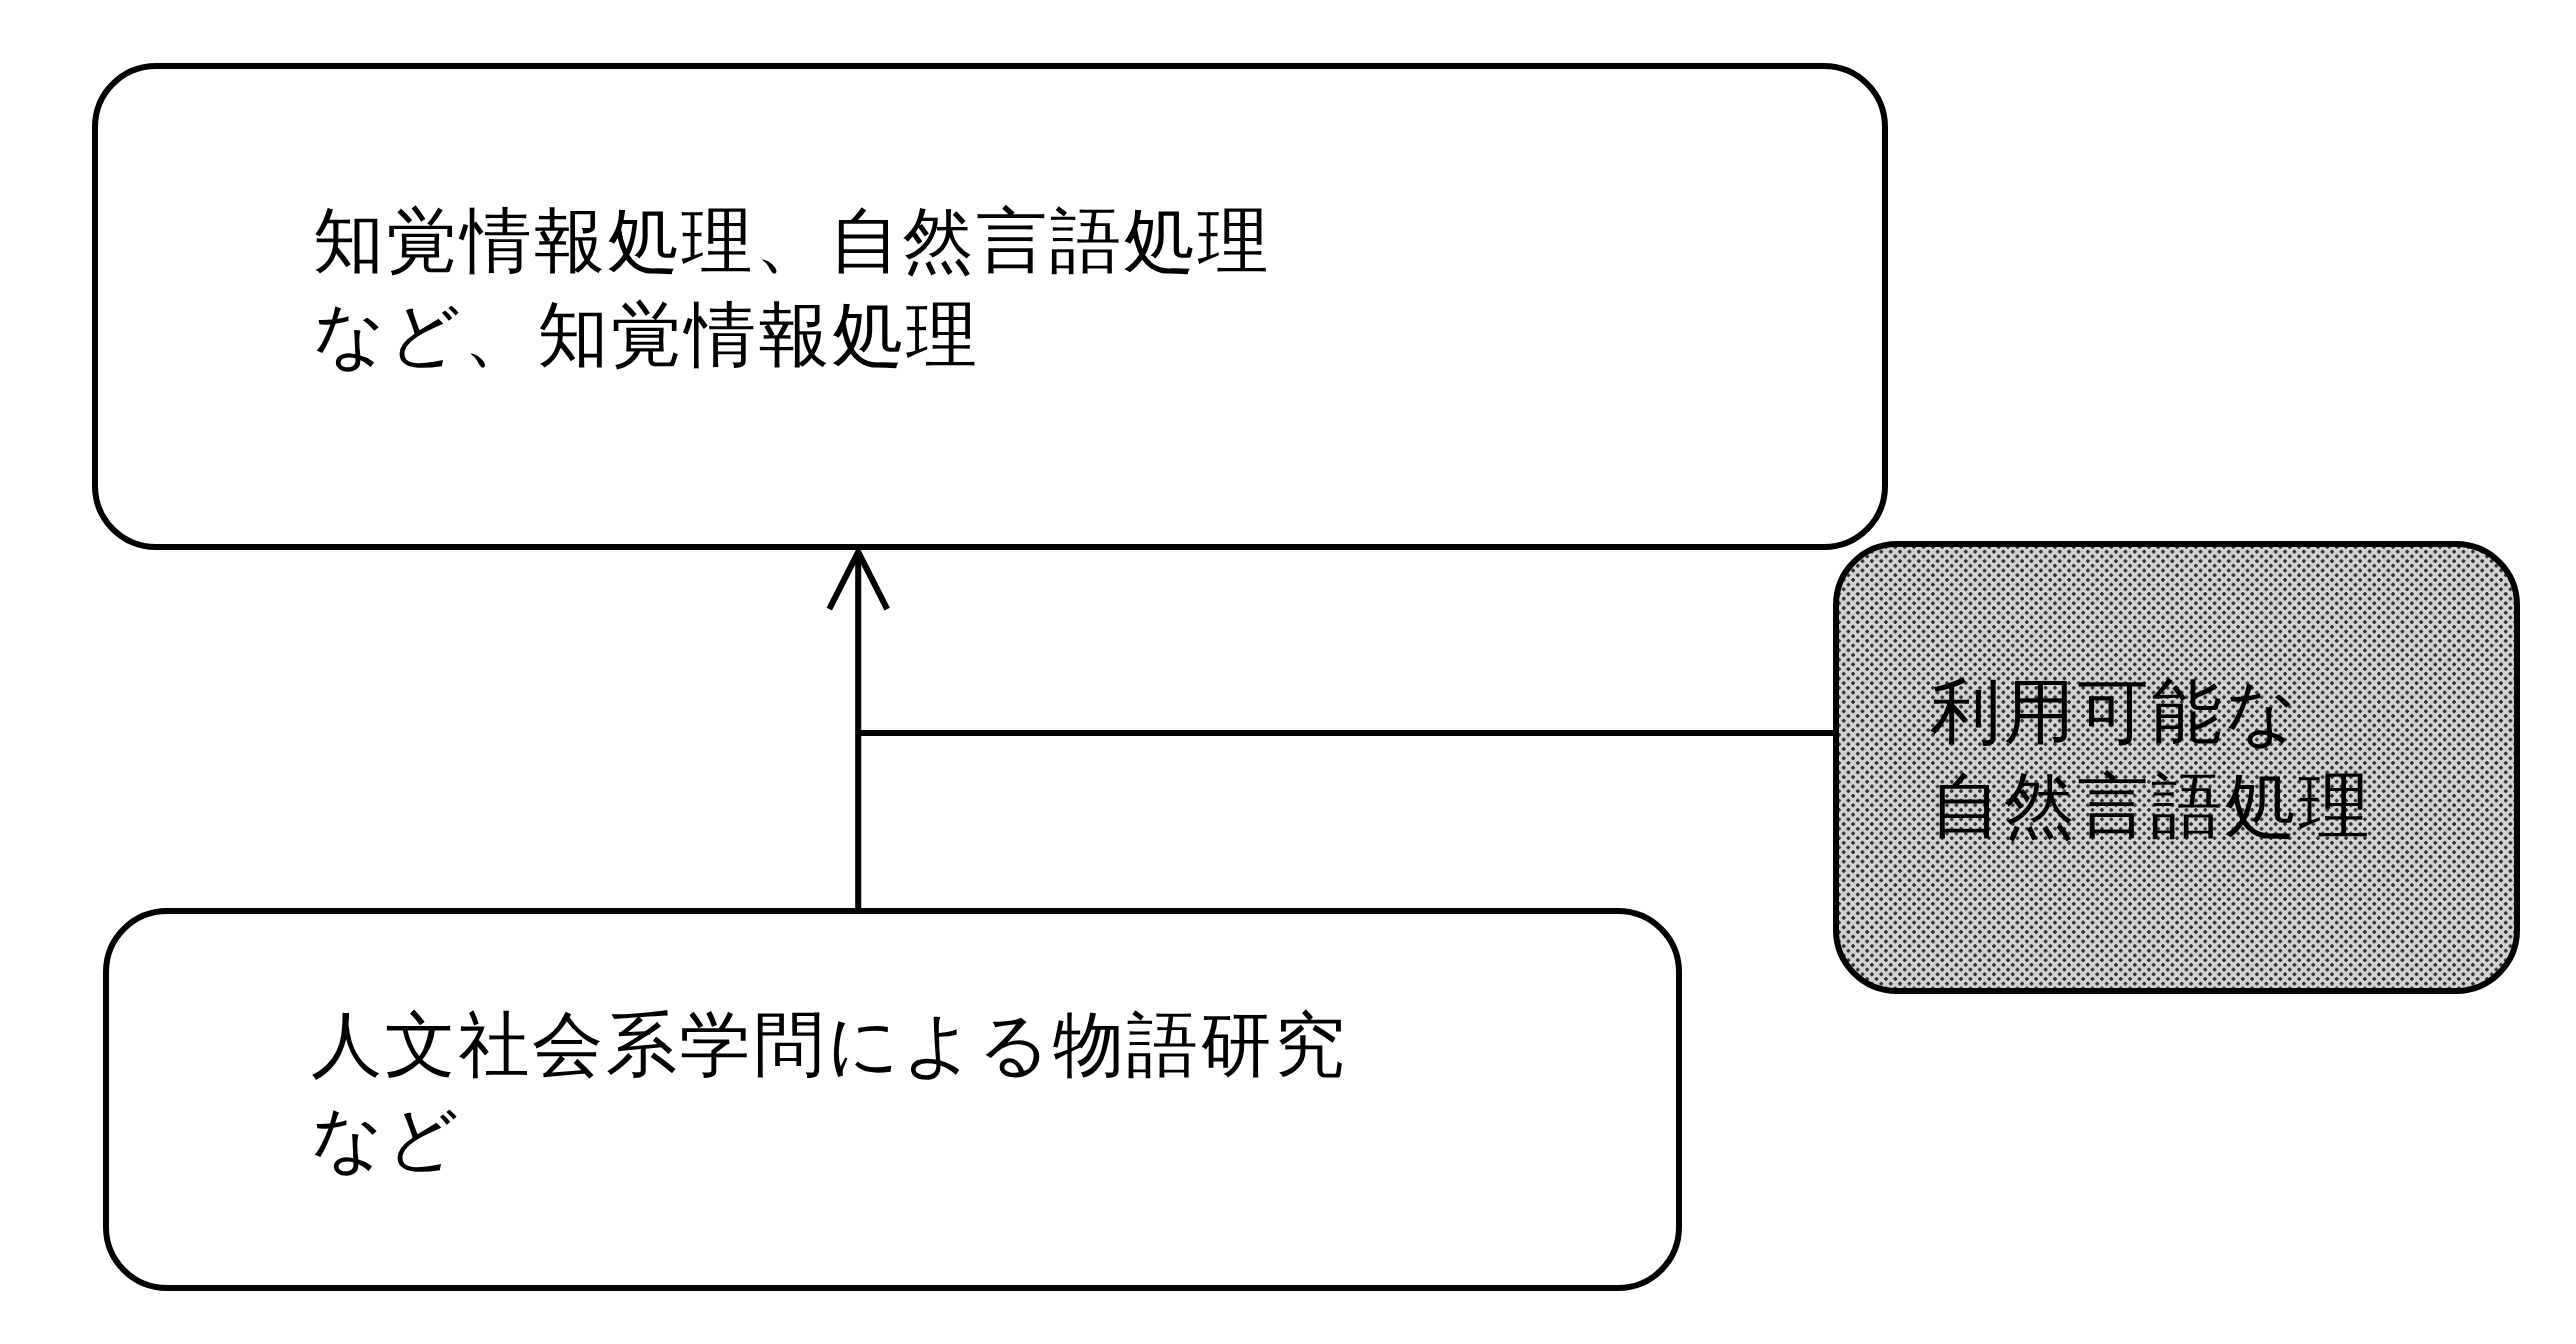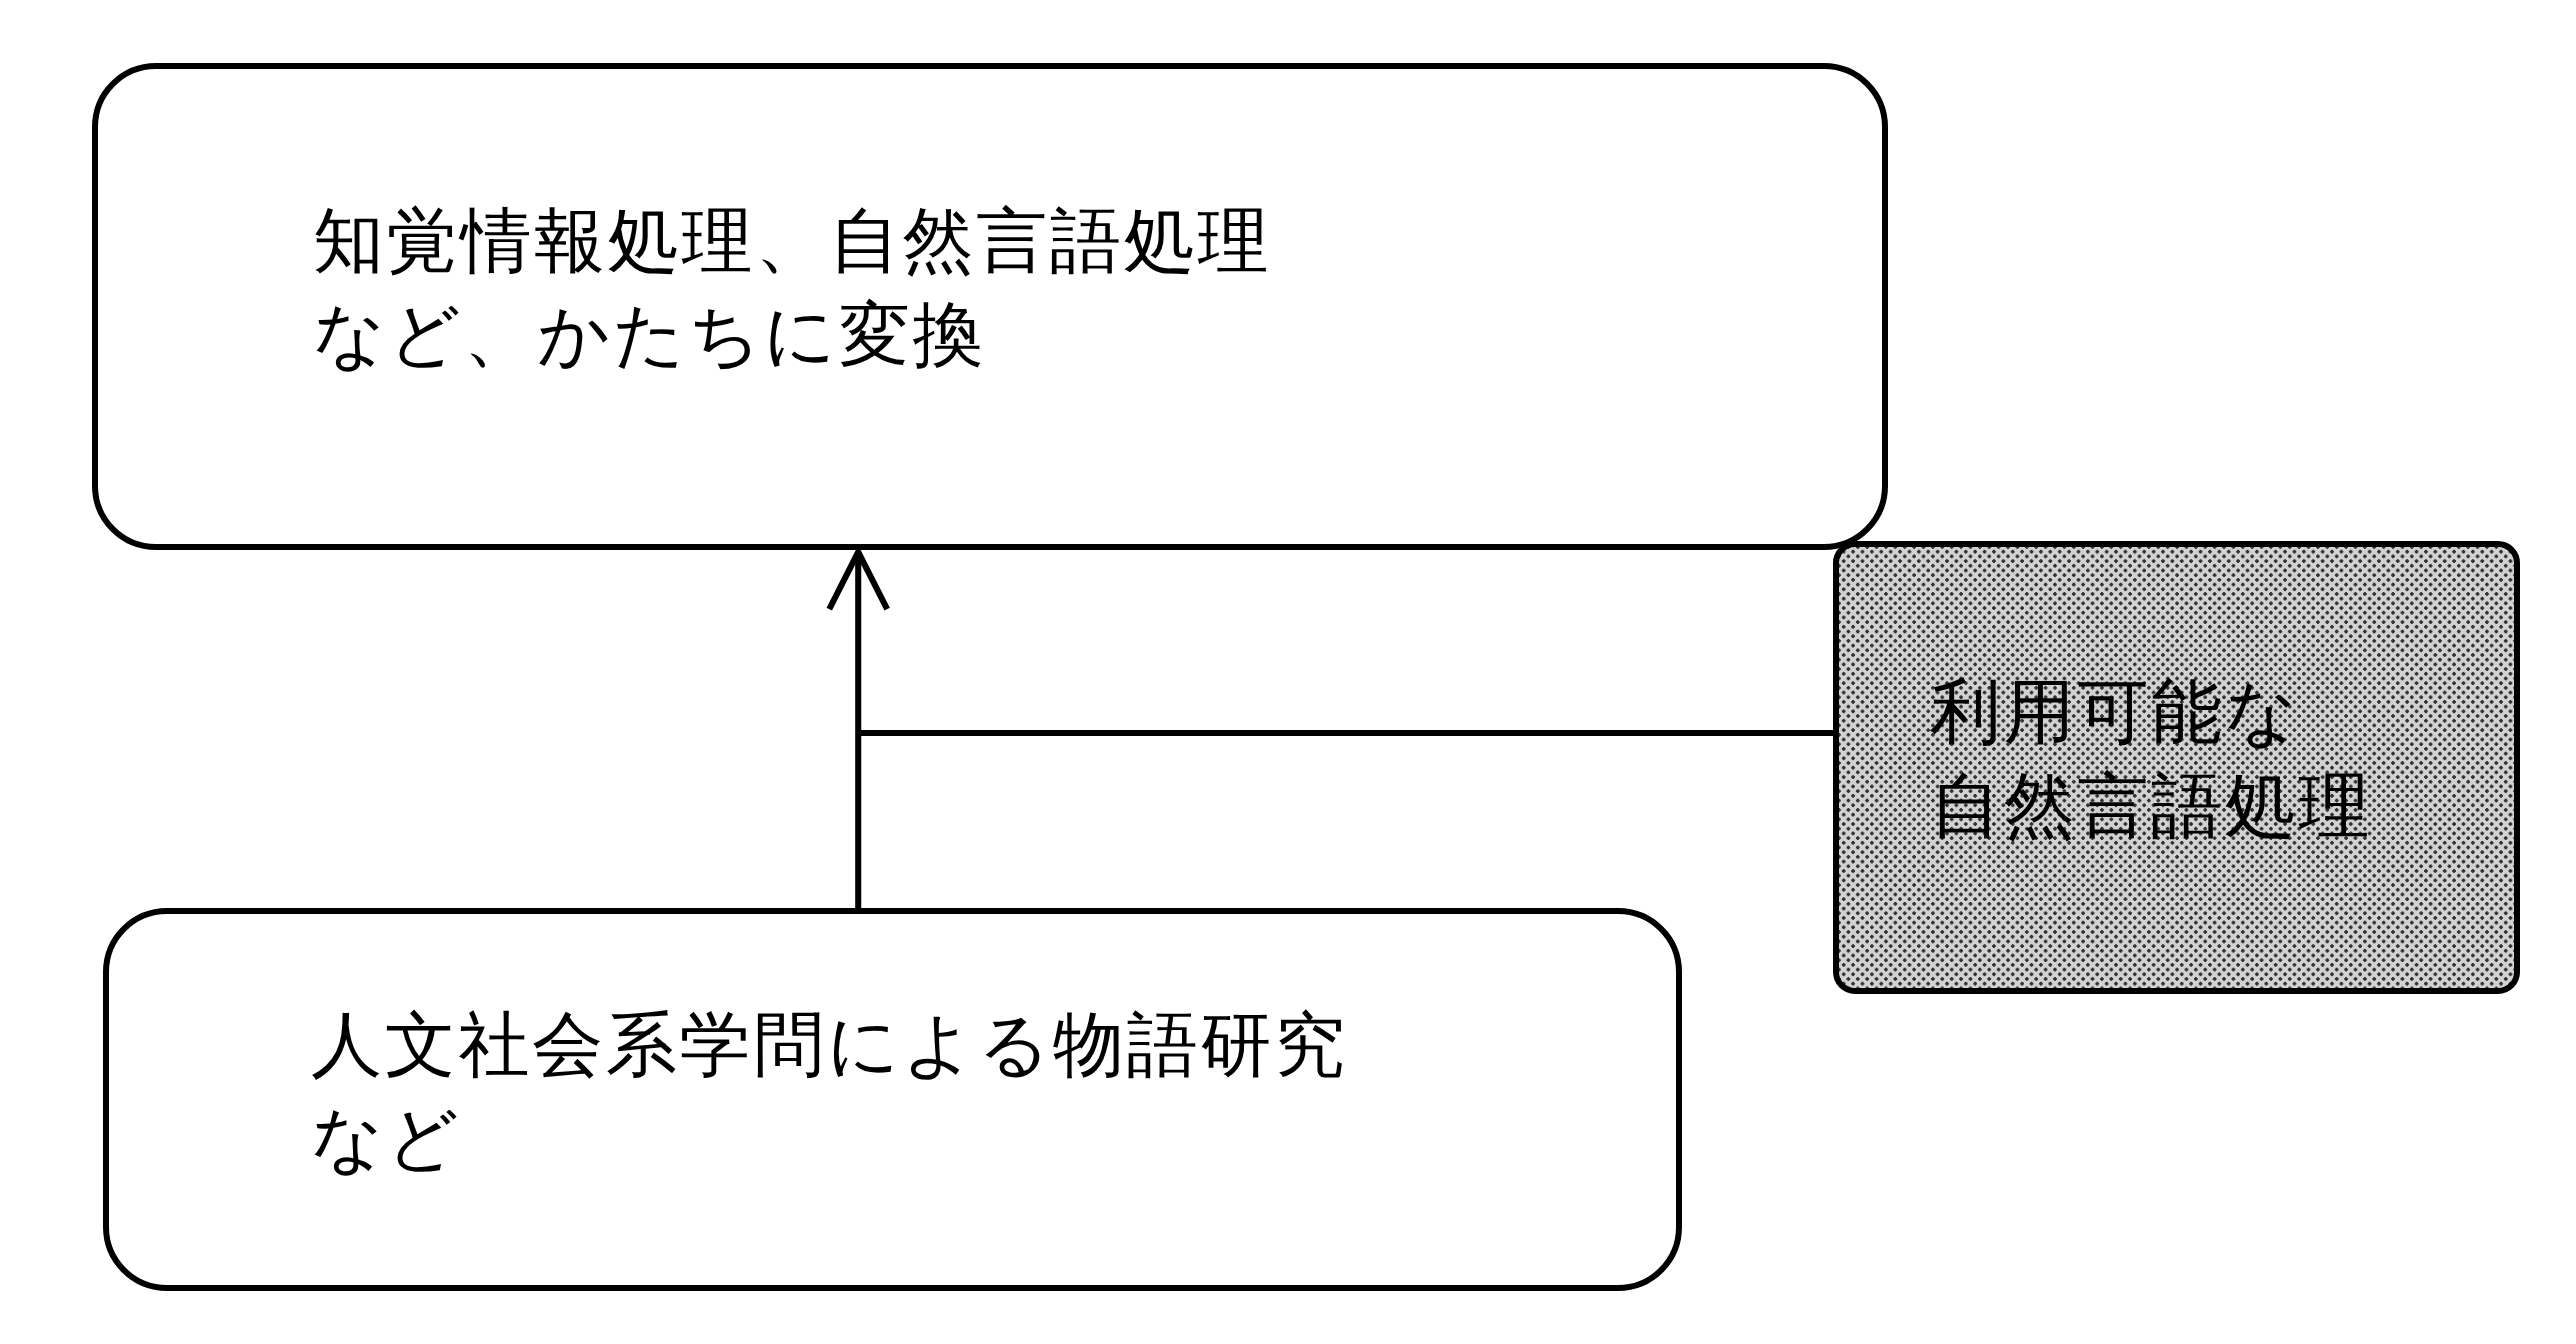--- a/index.html
+++ b/index.html
@@ -52,21 +52,20 @@
     top: 541px;
     width: 687px;
     height: 453px;
     padding: 118px 0 0 91px;
     background-color: var(--shaded-fill, #d2d2d2);
     background-image:
       radial-gradient(circle, #333333 1.6px, transparent 2px),
       radial-gradient(circle, #333333 1.6px, transparent 2px);
     background-size: 9.4px 9.4px;
     background-position: 0 0, 4.7px 4.7px;
-    border-radius: 22px;
   }
   #connector-svg {
     position: absolute;
     left: 0;
     top: 0;
     width: 2576px;
     height: 1345px;
     pointer-events: none;
   }
 </style>
@@ -76,21 +75,21 @@
 <div class="canvas">
 
   <svg id="connector-svg" viewBox="0 0 3827 1998" xmlns="http://www.w3.org/2000/svg">
     <line x1="1275" y1="1354" x2="1275" y2="828" stroke="#000000" stroke-width="9"></line>
     <path d="M 1232 905 L 1275 820 L 1318 905" stroke="#000000" stroke-width="9" fill="none"></path>
     <line x1="1275" y1="1089" x2="2730" y2="1089" stroke="#000000" stroke-width="9"></line>
   </svg>
 
   <div class="box" id="top-box">
     <div class="txt">知覚情報処理、自然言語処理</div>
-    <div class="txt">など、かたちに変換</div>
+    <div class="txt">など、知覚情報処理</div>
   </div>
 
   <div class="box" id="bottom-box">
     <div class="txt">人文社会系学問による物語研究</div>
     <div class="txt">など</div>
   </div>
 
   <div class="box" id="converter-box">
     <div class="txt">利用可能な</div>
     <div class="txt">自然言語処理</div>

